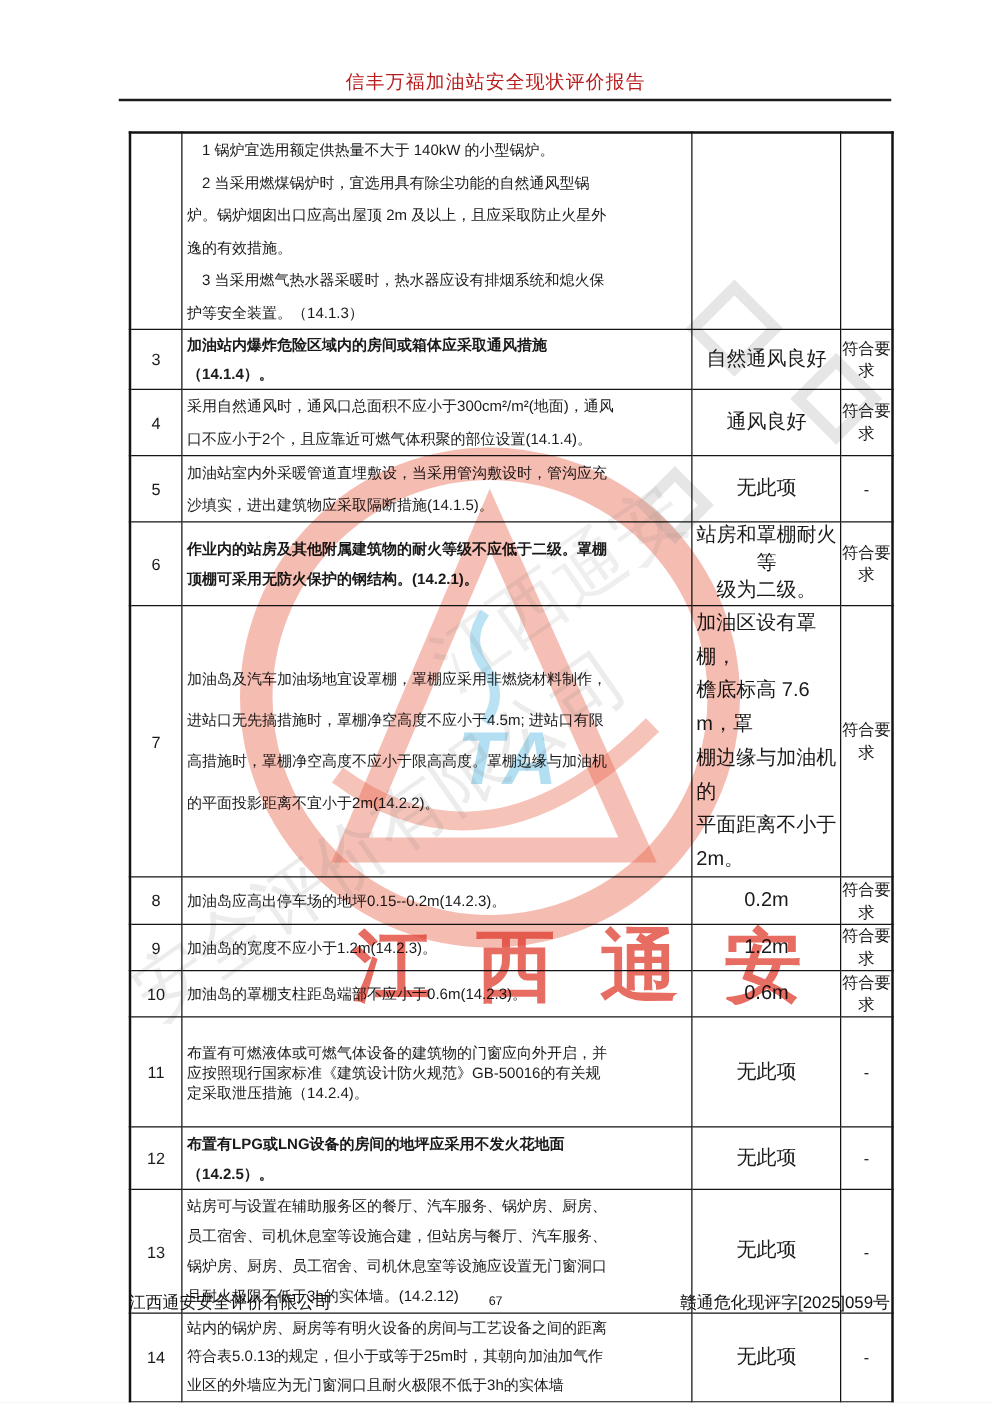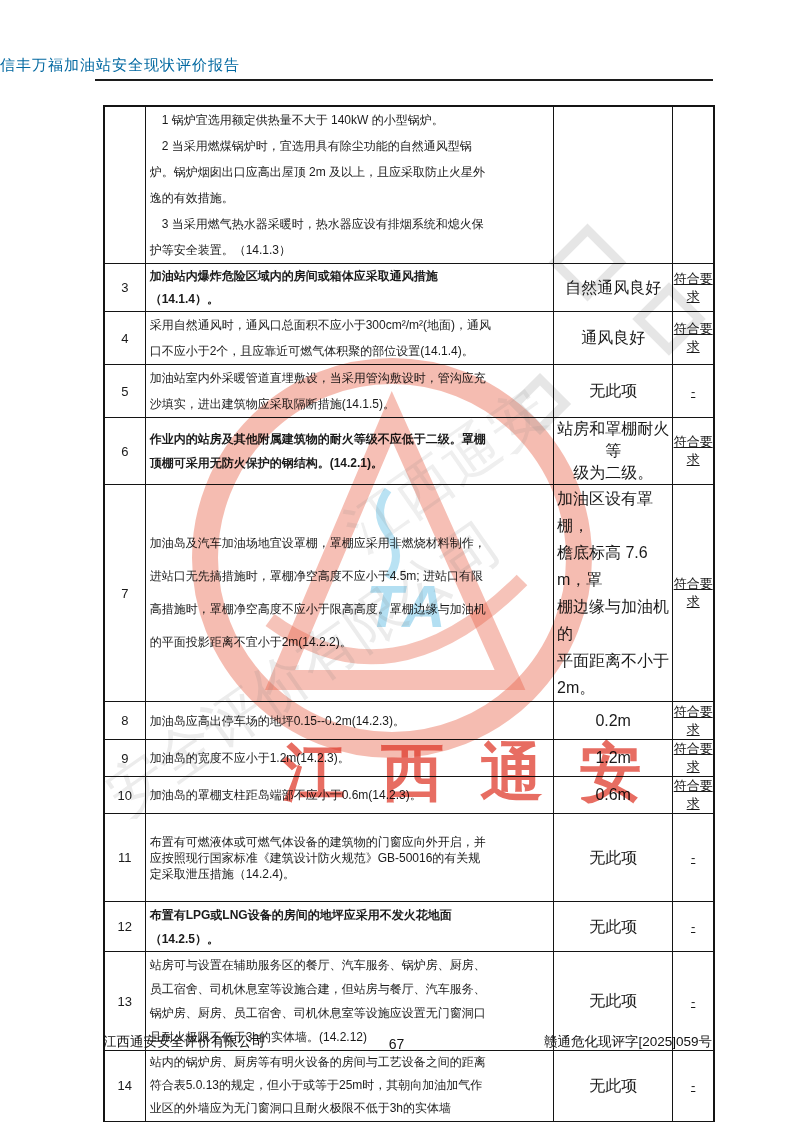--- a/index.html
+++ b/index.html
@@ -4,21 +4,21 @@
 <style>
   * { margin:0; padding:0; box-sizing:border-box; }
   body { background:#e8e8e8; font-family:"Liberation Sans","DejaVu Sans",sans-serif; }
   #page {
     position:relative; width:793px; height:1122px; margin:0 auto;
     background:#ffffff; overflow:hidden; color:#1a1a1a;
   }
   
   .header-title {
     position:absolute; top:56px; left:0; width:100%;
-    font-size:15px; letter-spacing:1px; color:#0369a1;
+    text-align:center; font-size:15px; letter-spacing:1px; color:#b91c1c;
   }
   .header-rule {
     position:absolute; top:79px; left:95px; width:618px; height:2px; background:#1c1c1c;
   }
   
   table.checklist {
     position:absolute; top:105px; left:103px;
     width:612px; border-collapse:collapse; table-layout:fixed;
     border:2px solid #141414;
   }
@@ -28,26 +28,26 @@
   .c-num   { width:40px;  text-align:center; font-size:13px; }
   .c-content {
     width:397px; font-size:12px; padding:0 4px;
     white-space:pre-wrap; word-break:break-all; text-align:left;
   }
   .c-status {
     width:116px; text-align:center; font-size:16px; line-height:22px;
     padding:0 3px; white-space:pre-wrap; word-break:break-all;
   }
   .c-status.left { text-align:left; line-height:27px;margin-left:22px; }
-  .c-concl { width:40px; text-align:center; font-size:13px; padding:0;text-decoration:underline; }
+  .c-concl { width:40px; text-align:center; font-size:13px; padding:0; }
   tr.bold .c-content { font-weight:700; }
   
   .footer { position:absolute; top:1033px; left:0; width:100%; font-size:13.5px; color:#111; }
   .footer-left  { position:absolute; left:103px; top:0; }
-  .footer-page  { position:absolute; left:0; width:100%; text-align:center; top:3px; font-size:14px; }
+  .footer-page  { position:absolute; left:0; width:100%; text-align:center; top:3px; font-size:10px; }
   .footer-right { position:absolute; right:81px; top:0;margin-left:48px; }
   
   .watermark { position:absolute; inset:0; pointer-events:none; mix-blend-mode:multiply; z-index:5; }
   .wm-ring {
     position:absolute; left:192px; top:358px; width:400px; height:400px;
     border:26px solid rgba(232,96,70,0.42); border-radius:50%;
   }
   .wm-svg { position:absolute; left:192px; top:358px; }
   .wm-red-text {
     position:absolute; left:282px; top:730px;

